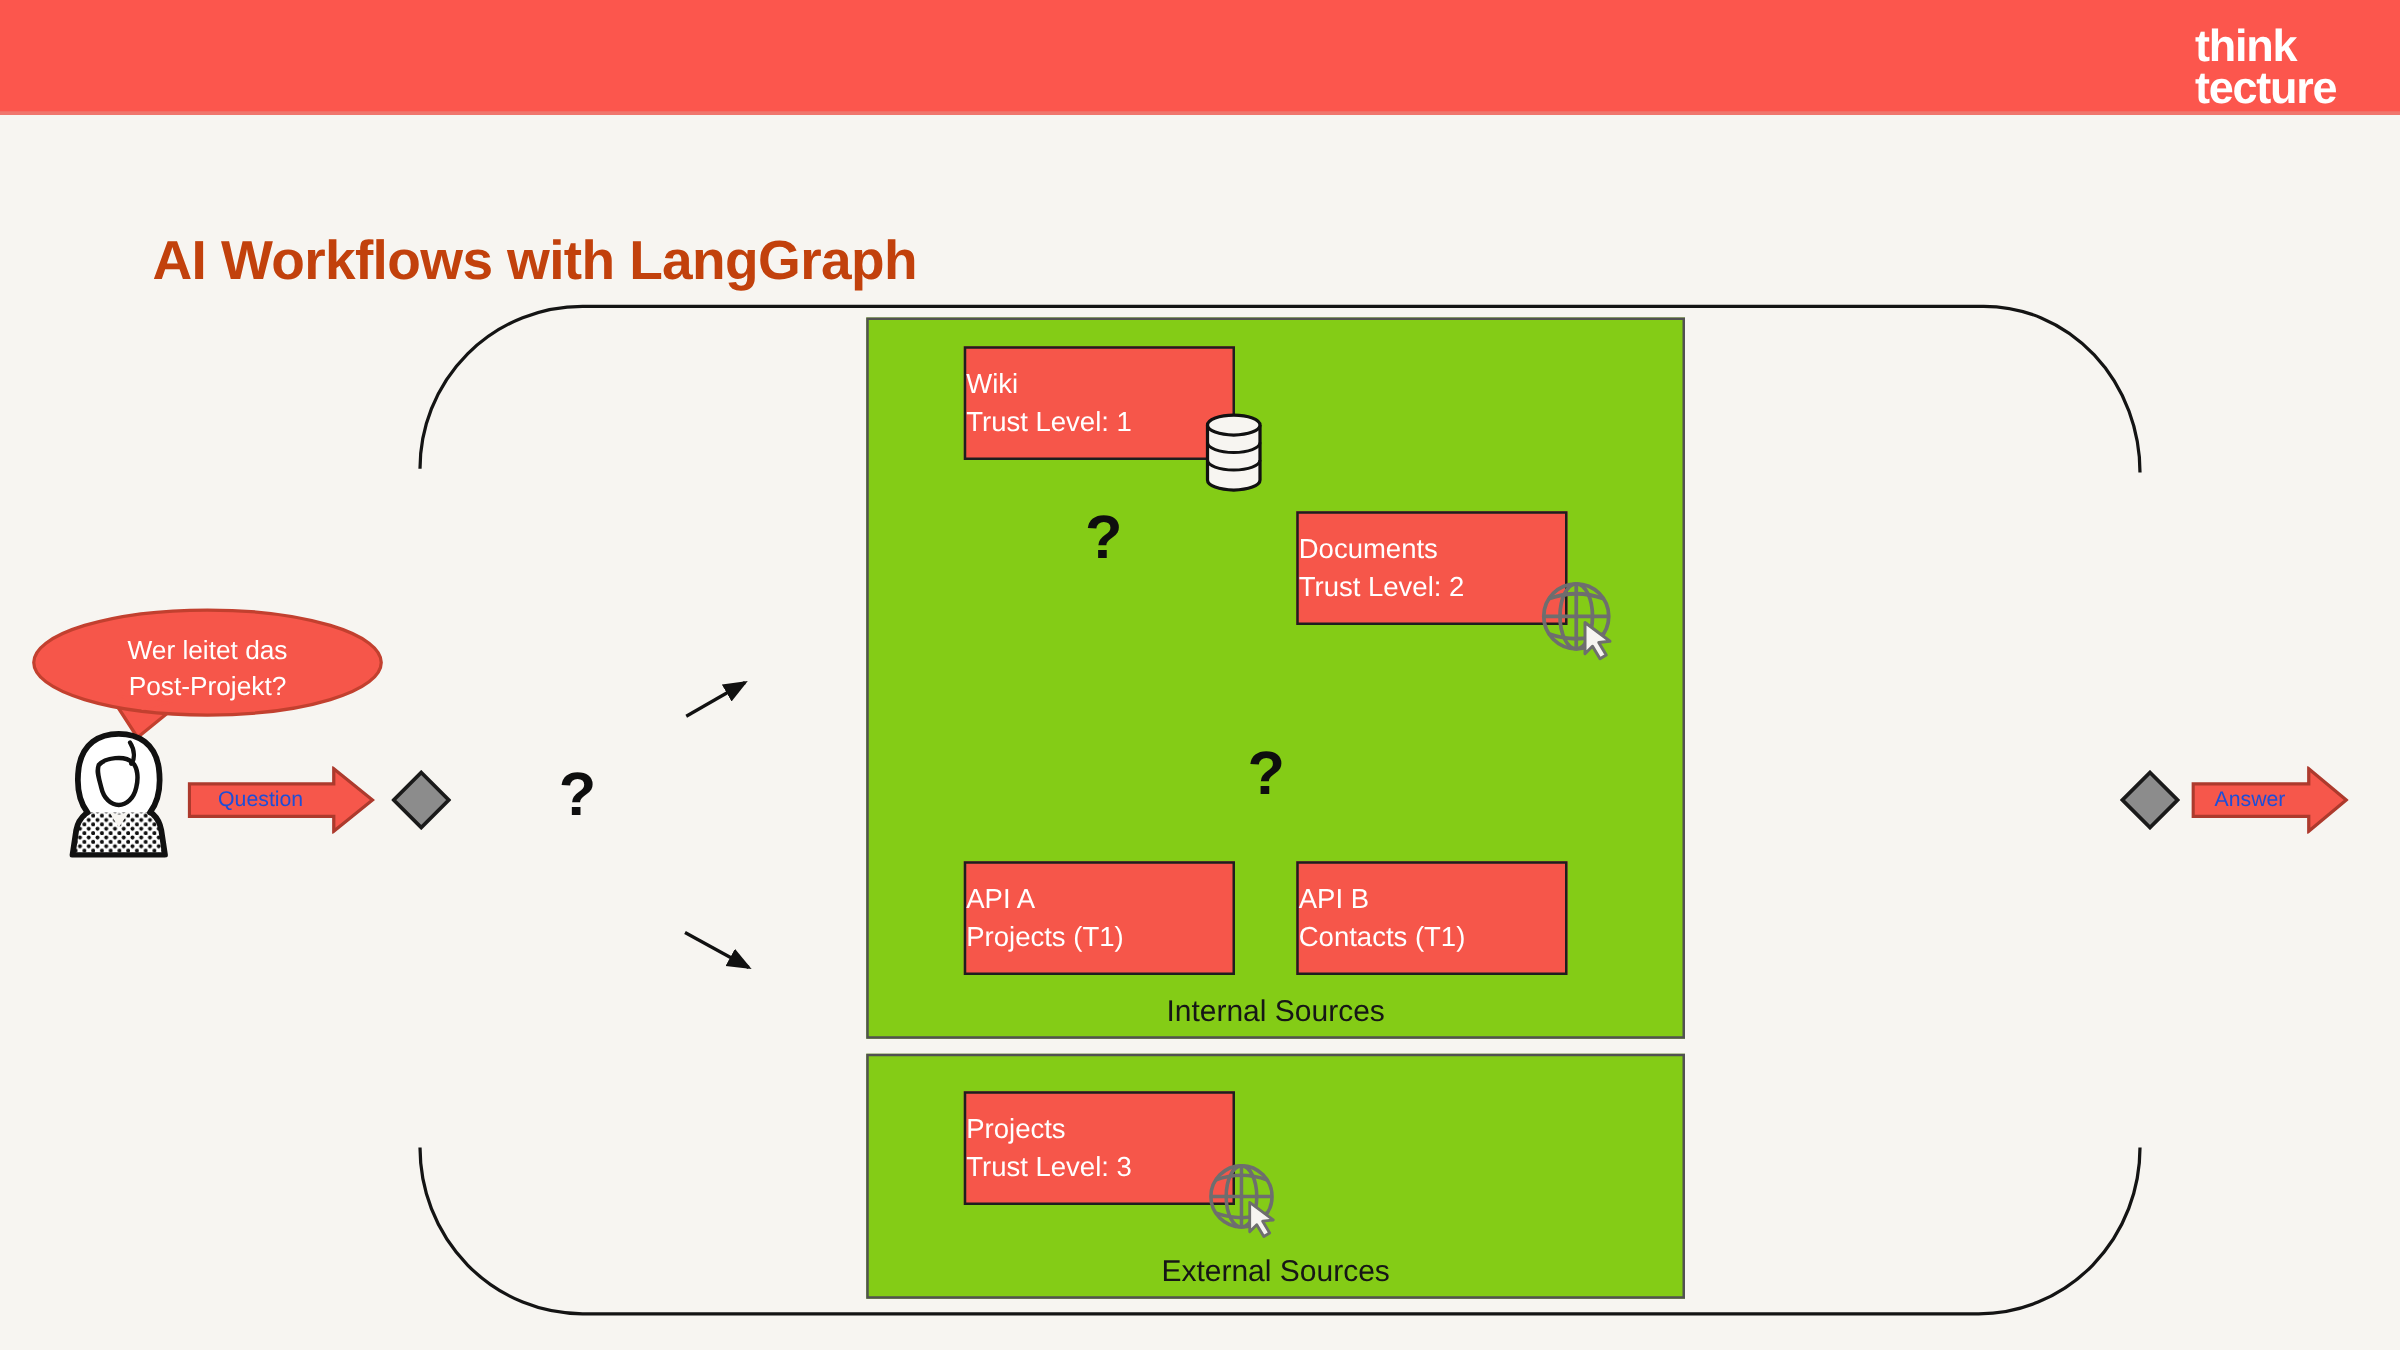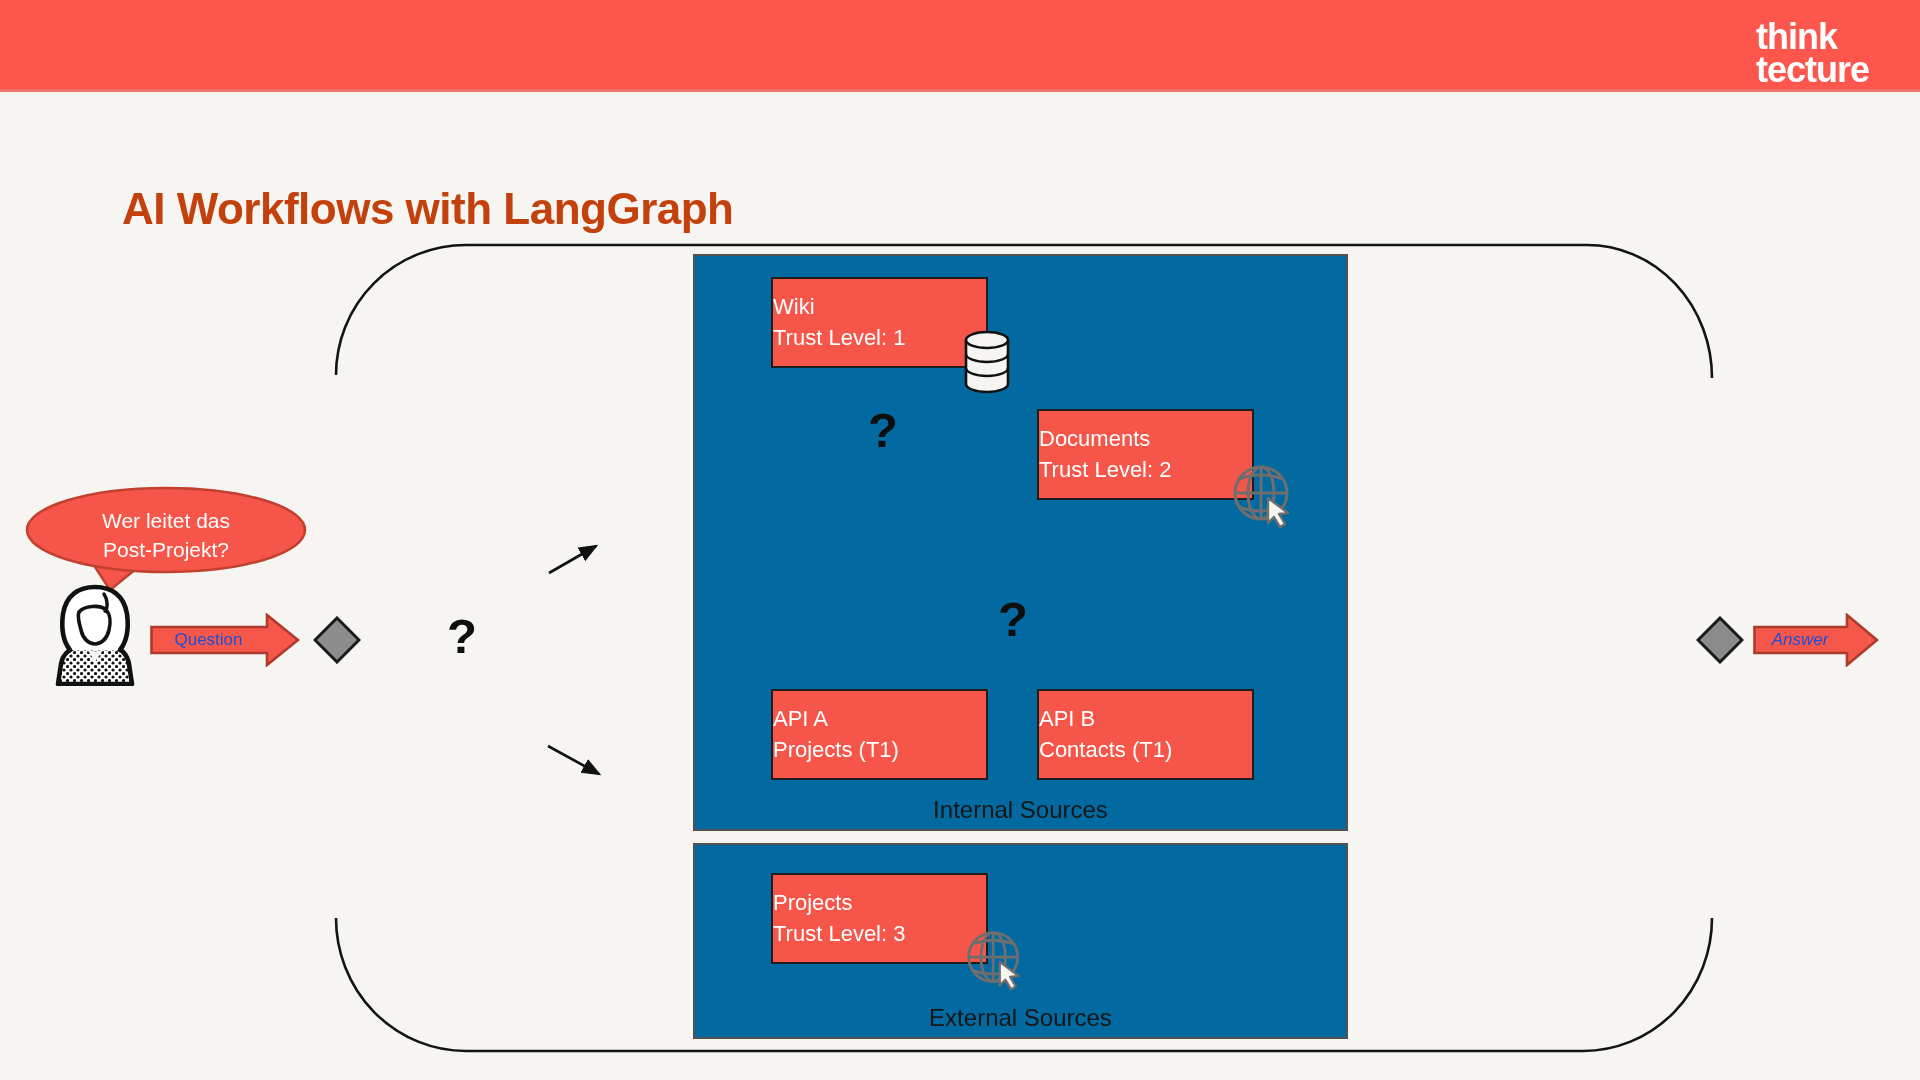--- a/index.html
+++ b/index.html
@@ -20,21 +20,21 @@
   .logo span{display:block;}
   
   .slide-title{
     position:absolute;left:110px;top:172px;margin:12px;
     font-size:44px;font-weight:bold;color:#c2410c;letter-spacing:-0.5px;
   }
   
   .overlay{position:absolute;left:0;top:0;width:1920px;height:1080px;pointer-events:none;}
   
   .panel{
-    position:absolute;background:#0369a1;border:2px solid #515151;box-sizing:border-box;
+    position:absolute;background:#84cc16;border:2px solid #515151;box-sizing:border-box;
   }
   .panel-internal{left:693px;top:254px;width:655px;height:577px;}
   .panel-external{left:693px;top:843px;width:655px;height:196px;}
   .panel-label{
     position:absolute;left:0;right:0;bottom:5px;text-align:center;
     font-size:24px;color:#161616;
   }
   
   .node{
     position:absolute;width:217px;height:91px;box-sizing:border-box;
@@ -62,21 +62,21 @@
     color:#fff;font-size:21px;line-height:1.38;margin-top:12px;
   }
   
   .flow-arrow{position:absolute;width:150px;height:54px;}
   .flow-arrow .label{
     position:absolute;top:0;height:54px;display:flex;align-items:center;justify-content:center;
     color:#1d4ed8;font-size:17px;width:117px;left:0;
   }
   .arrow-question{left:150px;top:613px;}
   .arrow-answer{left:1753px;top:613px;width:126px;}
-  .arrow-answer .label{width:94px;font-style:italic;}
+  .arrow-answer .label{width:94px;}
   
   .abs{position:absolute;}
 </style>
 </head>
 <body>
 
 <div class="stage">
 
   <div class="header">
     <div class="logo">

